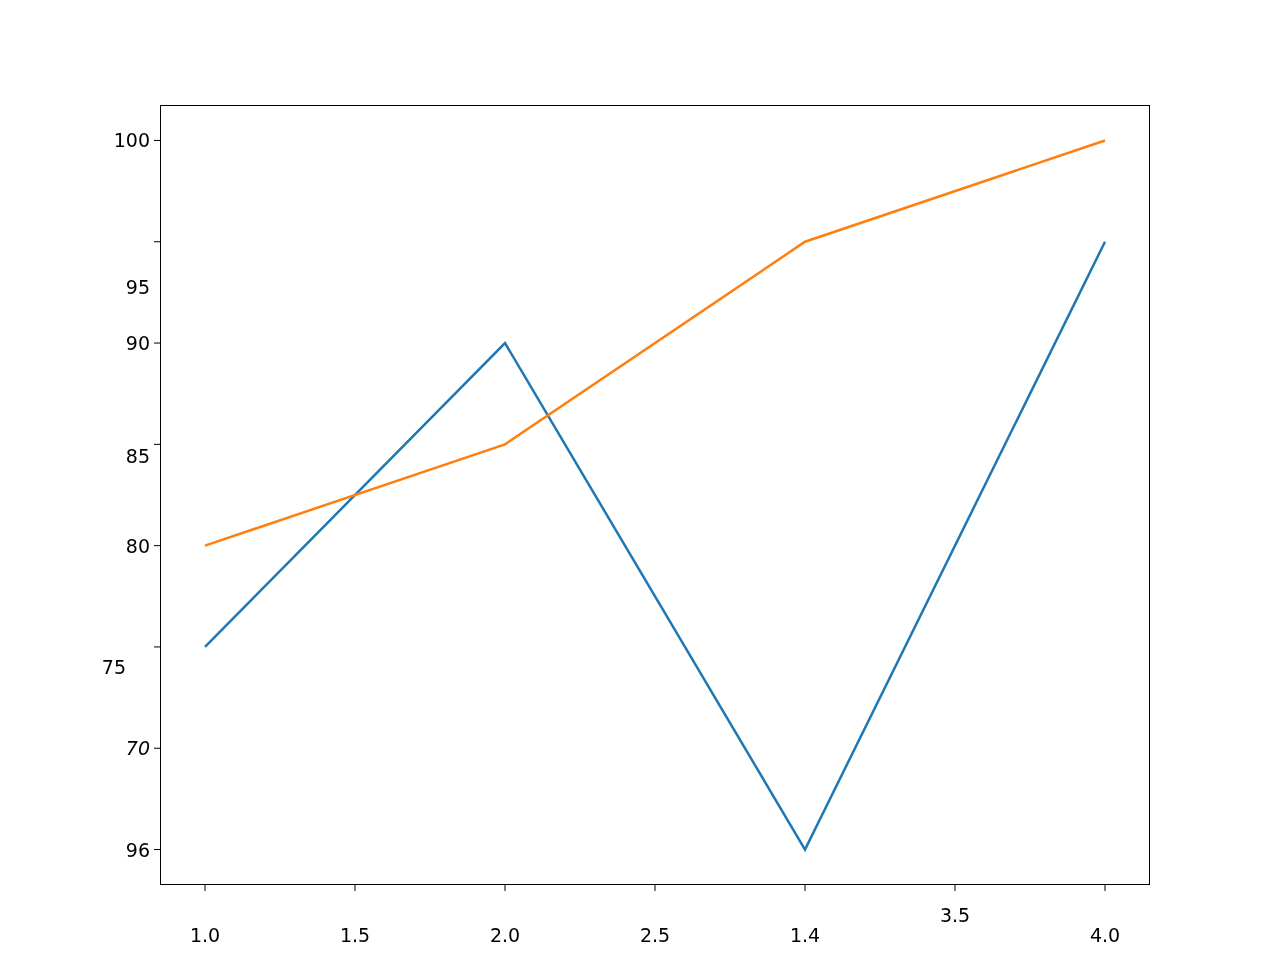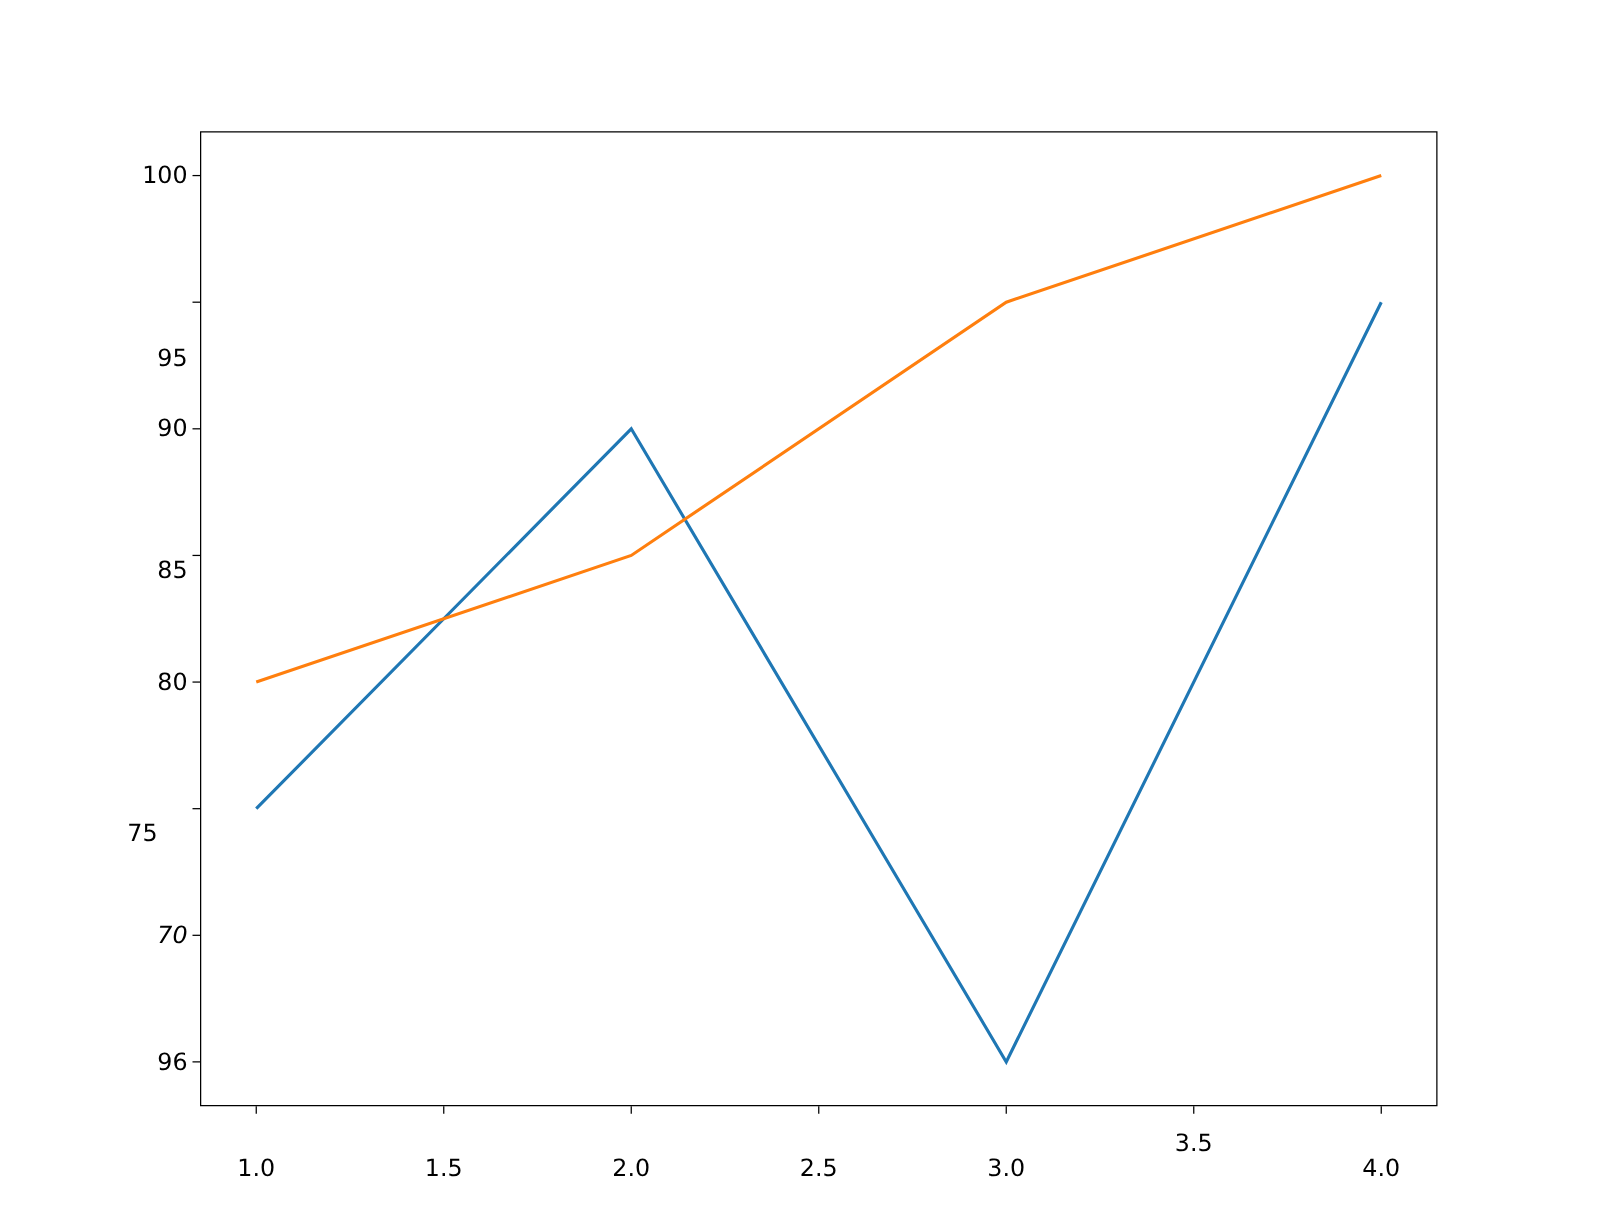--- a/index.html
+++ b/index.html
@@ -58,21 +58,21 @@
   <div class="tick-label y-tick-label" style="right: 1130px; top: 545.649px;">80</div>
   <div class="tick-label y-tick-label" style="right: 1130px; top: 456px;">85</div>
   <div class="tick-label y-tick-label" style="right: 1130px; top: 343.052px;">90</div>
   <div class="tick-label y-tick-label" style="right: 1130px; top: 241.753px; margin-top: 45px;">95</div>
   <div class="tick-label y-tick-label" style="right: 1130px; top: 140.455px;">100</div>
 
   <div class="tick-label x-tick-label" style="left: 205px; top: 900px;">1.0</div>
   <div class="tick-label x-tick-label" style="left: 355px; top: 900px;">1.5</div>
   <div class="tick-label x-tick-label" style="left: 505px; top: 900px;">2.0</div>
   <div class="tick-label x-tick-label" style="left: 655px; top: 900px;">2.5</div>
-  <div class="tick-label x-tick-label" style="left: 805px; top: 900px;">3.0</div>
+  <div class="tick-label x-tick-label" style="left: 805px; top: 900px;">1.4</div>
   <div class="tick-label x-tick-label" style="left: 955px; top: 880px;">3.5</div>
   <div class="tick-label x-tick-label" style="left: 1105px; top: 900px;">4.0</div>
 
   <svg class="lines" width="1280" height="966">
     <polyline class="data-line" points="205,646.9480519480519 504.99999999999994,343.0519480519481 804.9999999999999,849.5454545454546 1105,241.75324675324674" stroke="#1f77b4"></polyline>
     <polyline class="data-line" points="205,545.6493506493507 504.99999999999994,444.35064935064935 804.9999999999999,241.75324675324674 1105,140.45454545454544" stroke="#ff7f0e"></polyline>
     <g>
         <line x1="205" x2="205" y1="885" y2="891" stroke="#000" stroke-width="1"></line>
         <line x1="355" x2="355" y1="885" y2="891" stroke="#000" stroke-width="1"></line>
         <line x1="504.99999999999994" x2="504.99999999999994" y1="885" y2="891" stroke="#000" stroke-width="1"></line>

